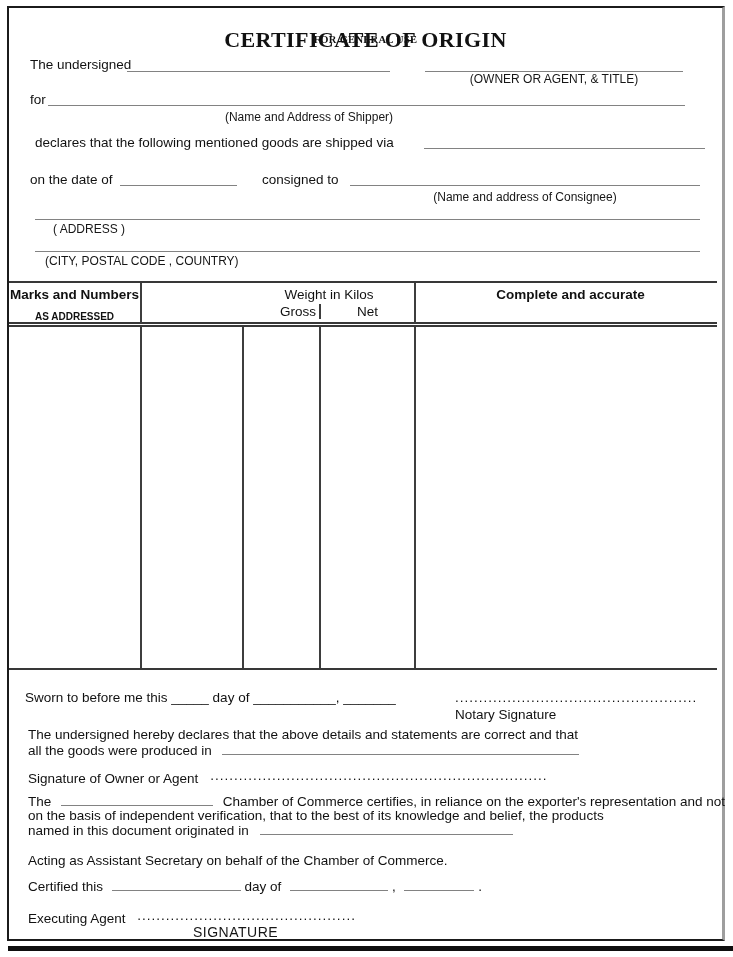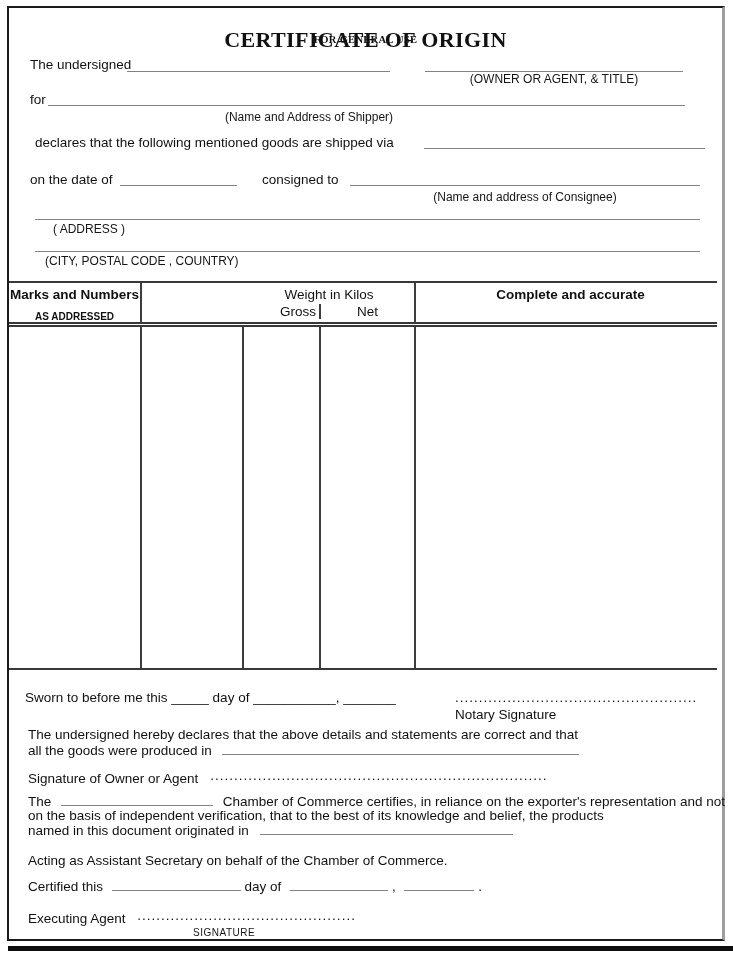--- a/index.html
+++ b/index.html
@@ -33,21 +33,21 @@
   .weight-cell { grid-column:3 / 5; border-right:2px solid #3d3d3d; padding:0;
                  box-sizing:border-box; }
   .weight-title { text-align:center; padding-top:4px; height:17px; }
   .gn { display:grid; grid-template-columns:77px 1fr; }
   .gn .g { border-right:2px solid #3d3d3d; box-sizing:border-box; text-align:center;margin-left:33px; }
   .gn .n { text-align:center; }
   .small-head { font-size:10px; line-height:12px;margin-top:9px; }
   .tbody { height:343px; border-bottom:2px solid #383838; box-sizing:border-box; }
   .td { border-right:2px solid #3d3d3d; box-sizing:border-box; }
   .td.c5 { border-right:none; }
-  .sig-small { font-size:10px; letter-spacing:.5px; color:#161616; }
+  .sig-small { font-size:14px; letter-spacing:.5px; color:#161616; }
 </style>
 </head>
 <body>
 
 <div class="page">
 
   <div class="abs title" style="top:20px">CERTIFICATE OF ORIGIN</div>
   <div class="abs subtitle" style="top:26px">FOR GENERAL USE</div>
 
   <span class="abs" style="left:21px;top:49px">The undersigned</span>

